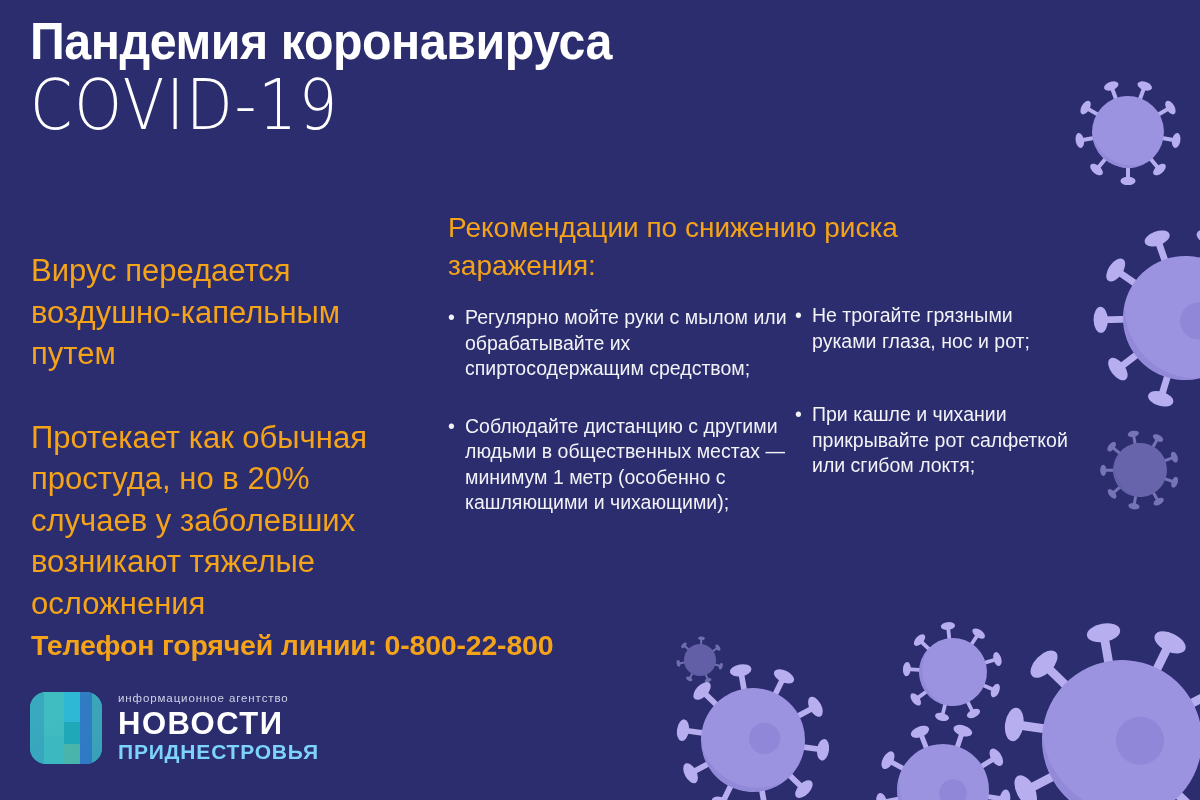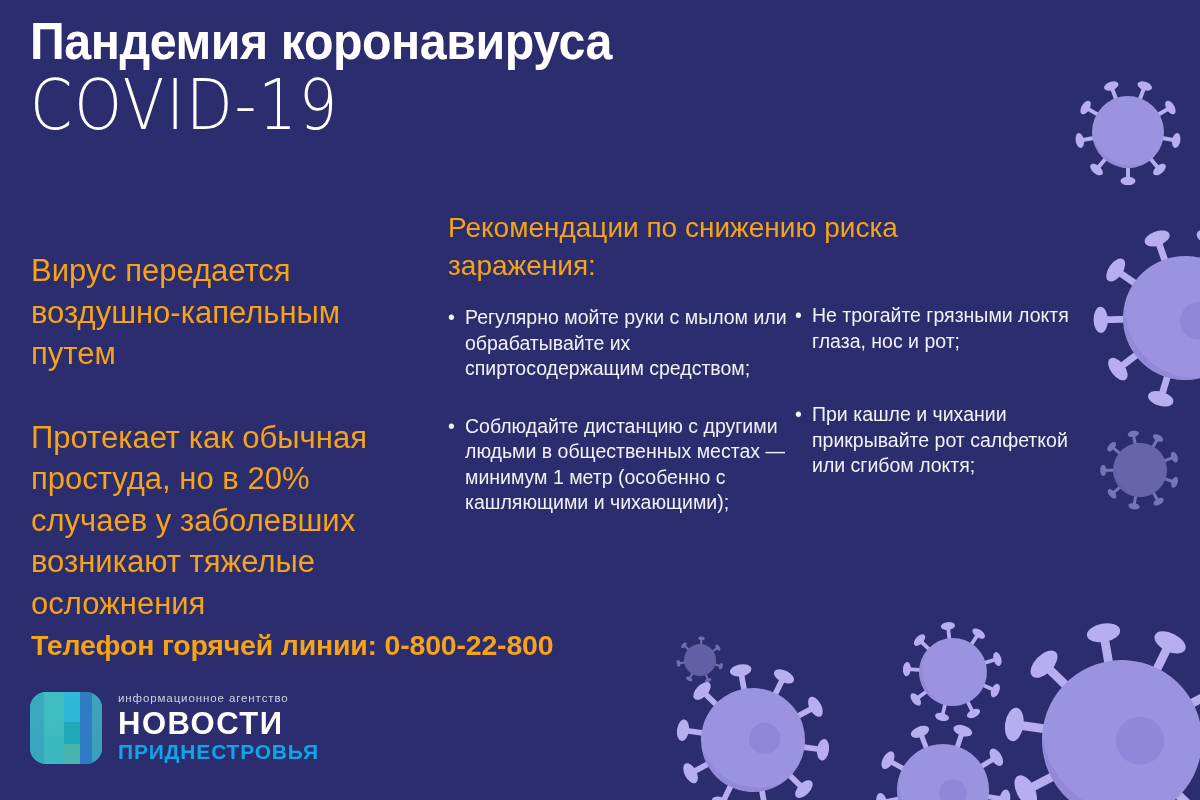--- a/index.html
+++ b/index.html
@@ -168,21 +168,21 @@
     margin-bottom: 3px;
   }
   .logo-name {
     color: #ffffff;
     font-size: 31px;
     font-weight: bold;
     letter-spacing: 1.5px;
     line-height: 1;
   }
   .logo-region {
-    color: #0ea5e9;
+    color: #7dd3fc;
     font-size: 21px;
     font-weight: bold;
     letter-spacing: 0.8px;
     line-height: 1.1;
     margin-top: 1px;
   }
 </style>
 </head>
 <body>
 
@@ -396,21 +396,21 @@
       </div>
       <div class="bullet">
         <span class="dot">•</span>
         <span>Соблюдайте дистанцию с другими людьми в общественных местах — минимум 1 метр (особенно с кашляющими и чихающими);</span>
       </div>
     </div>
 
     <div class="col-right">
       <div class="bullet">
         <span class="dot">•</span>
-        <span>Не трогайте грязными локтя глаза, нос и рот;</span>
+        <span>Не трогайте грязными руками глаза, нос и рот;</span>
       </div>
       <div class="bullet">
         <span class="dot">•</span>
         <span>При кашле и чихании прикрывайте рот салфеткой или сгибом локтя;</span>
       </div>
     </div>
 
     <div class="logo">
       <div class="logo-mark">
         <svg viewBox="0 0 72 72" width="72" height="72" aria-hidden="true">

